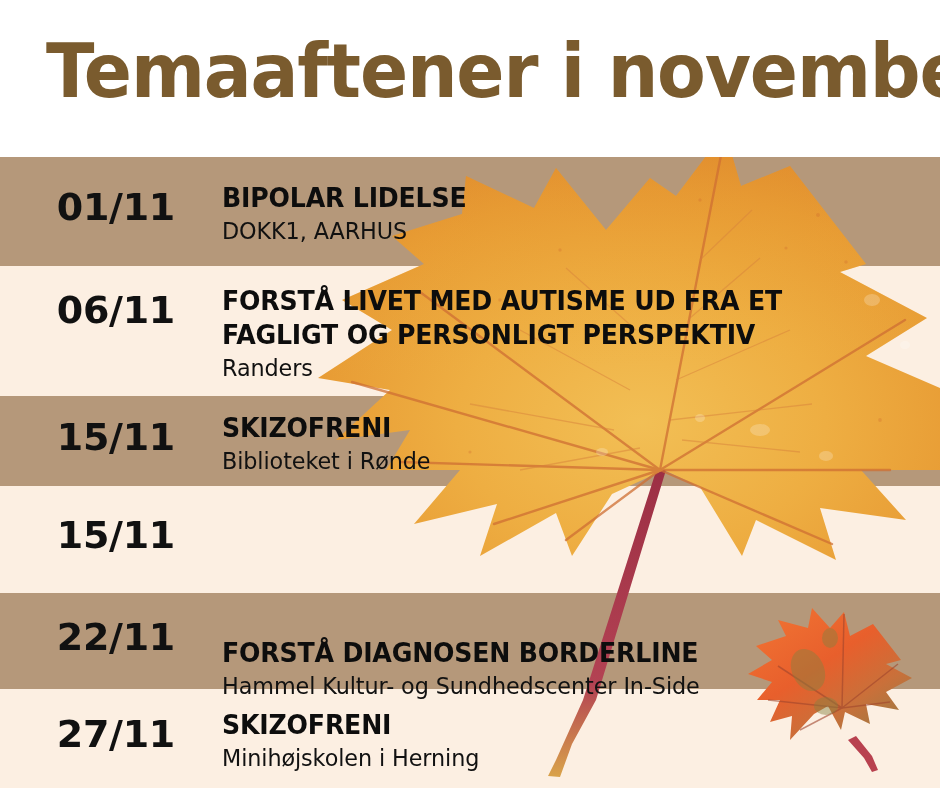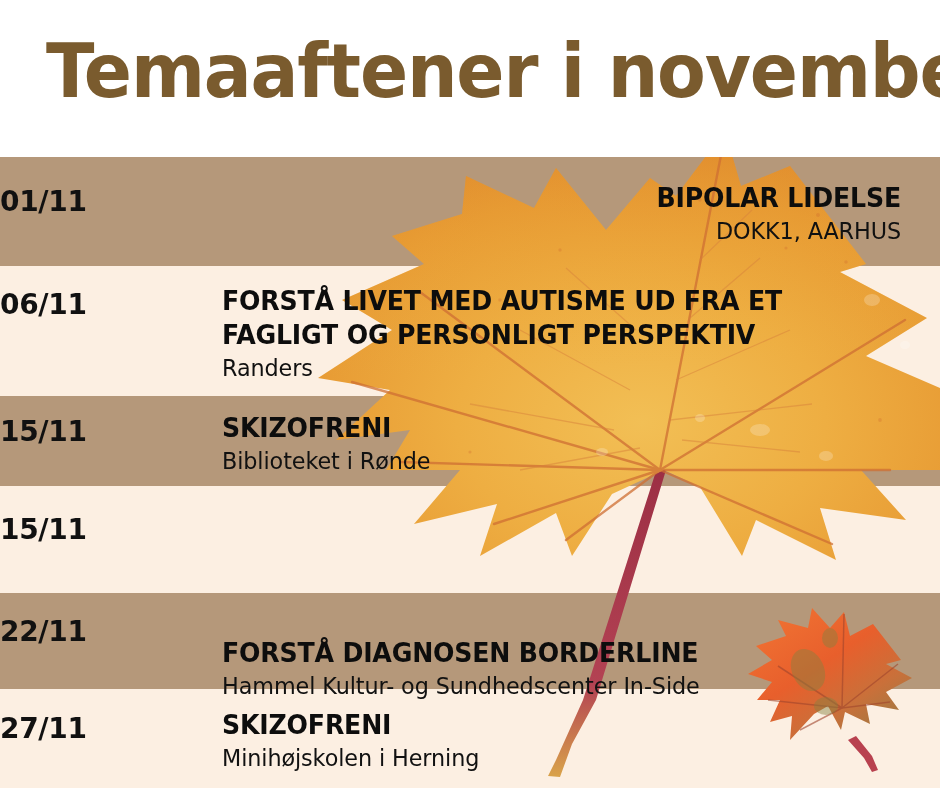--- a/index.html
+++ b/index.html
@@ -78,24 +78,24 @@
     position: absolute;
     left: 0;
     width: 940px;
     z-index: 8;
     pointer-events: auto;
   }
   .date {
     position: absolute;
     left: 0;
     width: 175px;
-    text-align: left;
+    text-align: right;
     font-family: "DejaVu Sans", sans-serif;
     font-weight: 700;
-    font-size: 28px;
+    font-size: 38px;
     letter-spacing: -0.3px;
     color: #111111;
     white-space: nowrap;
   }
   .event {
     position: absolute;
     left: 222px;
     width: 700px;
   }
   .event-title {
@@ -304,21 +304,21 @@
       </g>
     </svg>
   </div>
 
   <div class="header">
     <div class="poster-title">Temaaftener i november</div>
   </div>
 
 <div class="rowtext" style="top: 157px; height: 109px;">
       <div class="date" style="top: 28px;">01/11</div>
-      <div class="event" style="top: 24px; text-align: right;">
+      <div class="event" style="top: 24px;">
         <div class="event-title">BIPOLAR LIDELSE</div>
         <div class="event-loc">DOKK1, AARHUS</div>
       </div>
     </div>
     <div class="rowtext" style="top: 266px; height: 130px;">
       <div class="date" style="top: 22px;">06/11</div>
       <div class="event" style="top: 18px;">
         <div class="event-title">FORSTÅ LIVET MED AUTISME UD FRA ET
 FAGLIGT OG PERSONLIGT PERSPEKTIV</div>
         <div class="event-loc">Randers</div>

